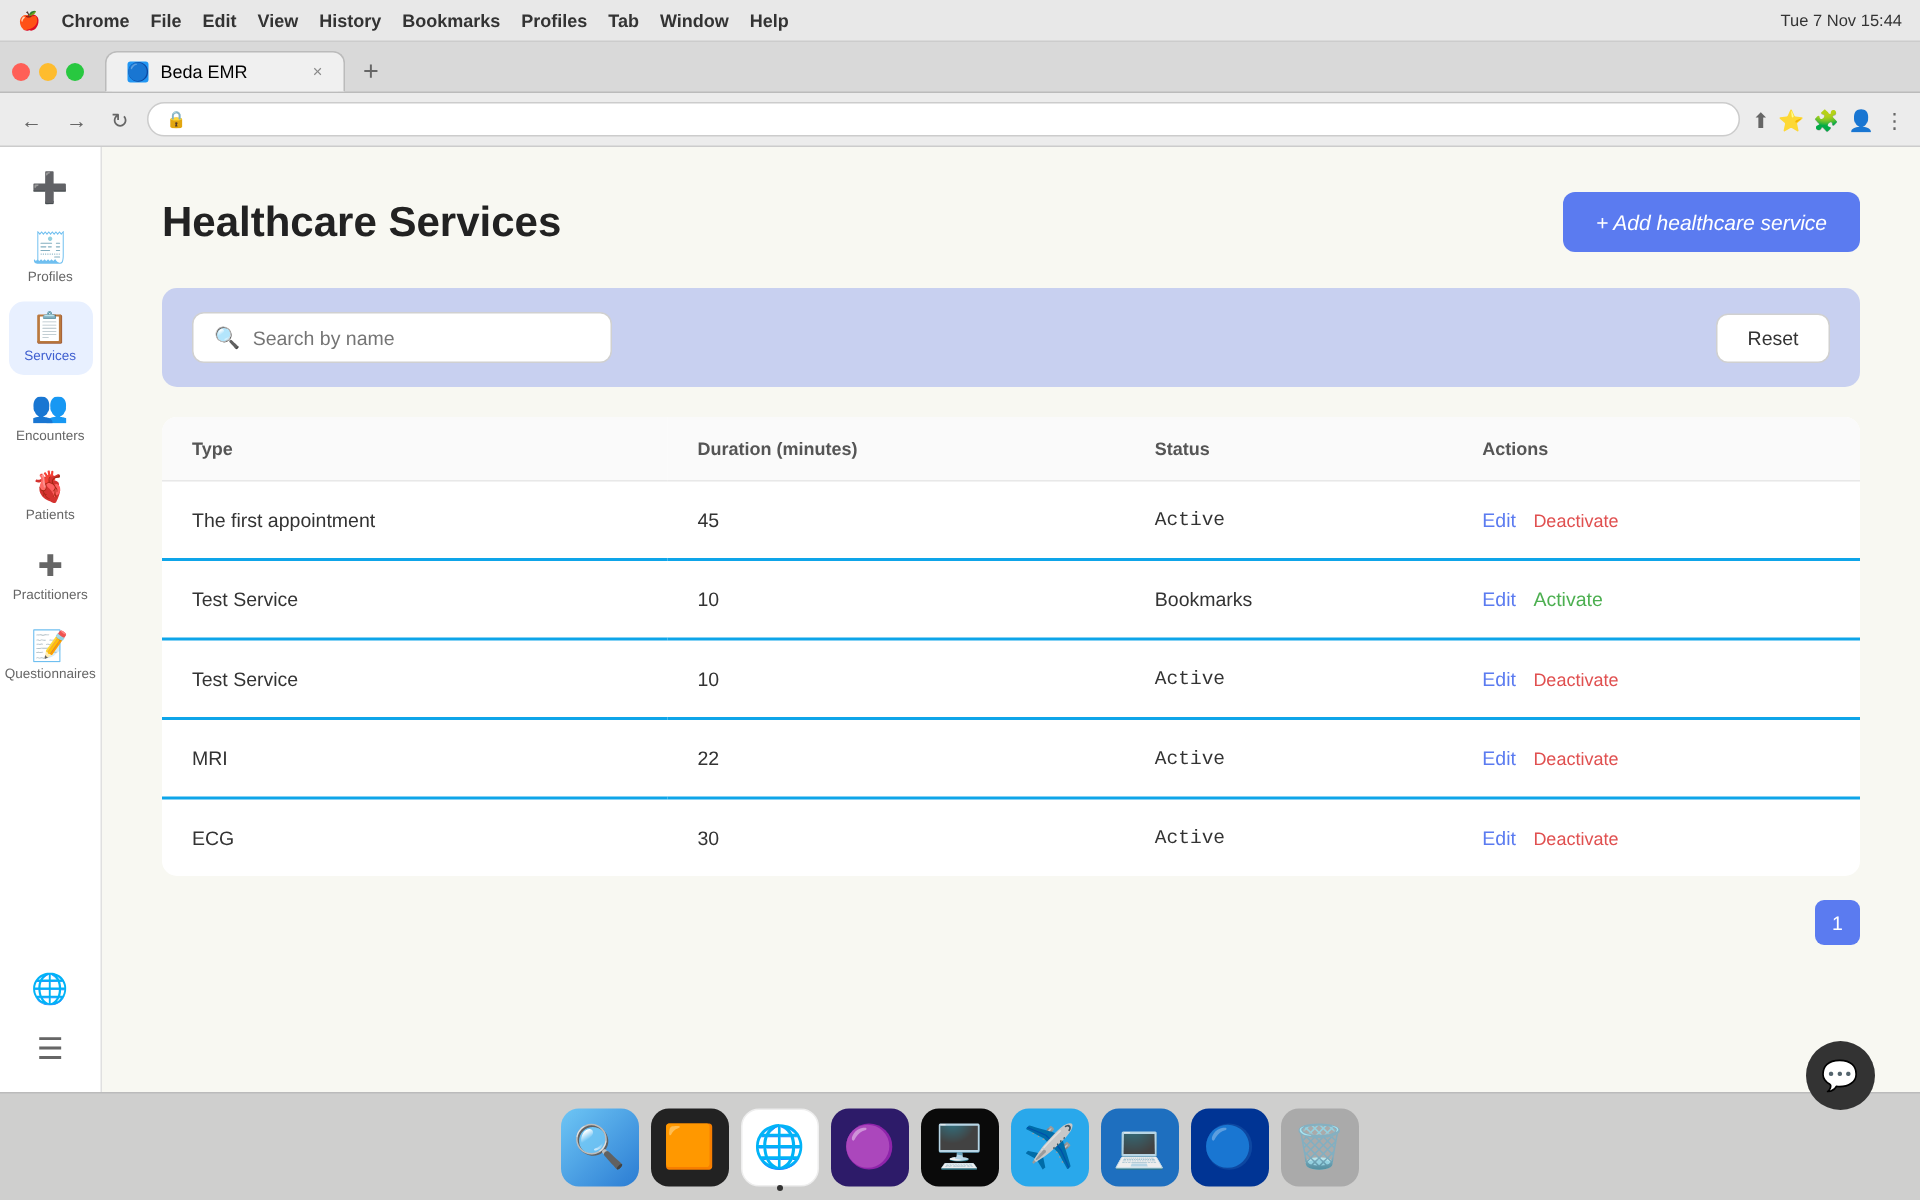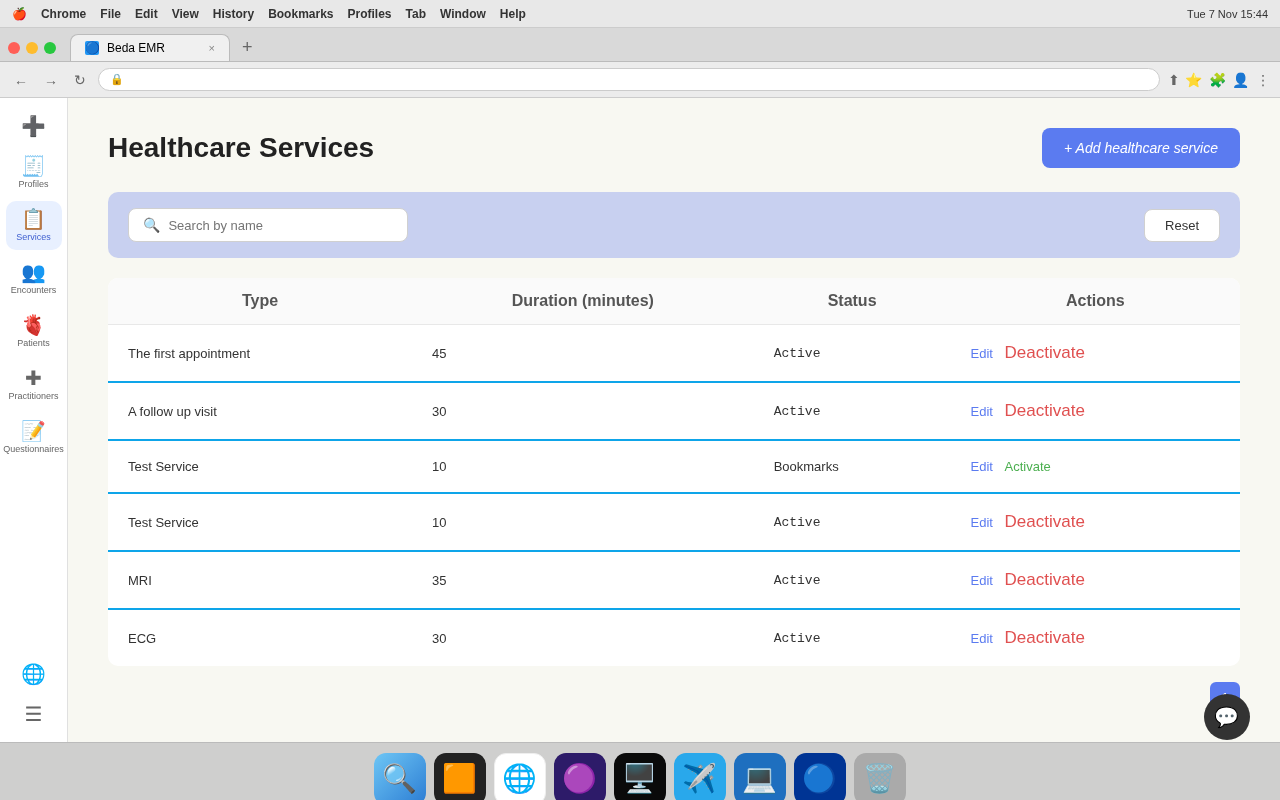--- a/index.html
+++ b/index.html
@@ -214,23 +214,23 @@
 
     
     .services-table {
       width: 100%;
       border-collapse: collapse;
       background: white;
       border-radius: 10px;
       overflow: hidden;
     }
     .services-table th {
-      text-align: center;
+      text-align: left;
       padding: 14px 20px;
-      font-size: 16px;
+      font-size: 12px;
       font-weight: 600;
       color: #555;
       border-bottom: 1px solid #e8e8e8;
       background: #fafafa;
     }
     .services-table td {
       padding: 18px 20px;
       font-size: 13px;
       color: #333;
       border-bottom: 2px solid #0ea5e9;
@@ -245,21 +245,21 @@
       cursor: pointer;
       margin-right: 8px;
       font-size: 13px;
       background: none;
       border: none;
       padding: 0;
     }
     .action-deactivate {
       color: #e05050;
       cursor: pointer;
-      font-size: 17px;
+      font-size: 12px;
       background: none;
       border: none;
       padding: 0;
     }
     .action-activate {
       color: #4caf50;
       cursor: pointer;
       font-size: 13px;
       background: none;
       border: none;
@@ -453,29 +453,20 @@
           <th>Type</th>
           <th>Duration (minutes)</th>
           <th>Status</th>
           <th>Actions</th>
         </tr>
       </thead>
       <tbody id="table-body">
       <tr>
     <td>The first appointment</td>
     <td>45</td>
-    <td class="status-active">Active</td>
-    <td>
-      <button class="action-edit">Edit</button>
-      <button class="action-deactivate">Deactivate</button>
-    </td>
-  </tr>
-          <tr>
-    <td>A follow up visit</td>
-    <td>30</td>
     <td class="status-active">Active</td>
     <td>
       <button class="action-edit">Edit</button>
       <button class="action-deactivate">Deactivate</button>
     </td>
   </tr>
           <tr>
     <td>Test Service</td>
     <td>10</td>
     <td class="status-inactive">Bookmarks</td>
@@ -488,21 +479,21 @@
     <td>Test Service</td>
     <td>10</td>
     <td class="status-active">Active</td>
     <td>
       <button class="action-edit">Edit</button>
       <button class="action-deactivate">Deactivate</button>
     </td>
   </tr>
           <tr>
     <td>MRI</td>
-    <td>35</td>
+    <td>22</td>
     <td class="status-active">Active</td>
     <td>
       <button class="action-edit">Edit</button>
       <button class="action-deactivate">Deactivate</button>
     </td>
   </tr>
           <tr>
     <td>ECG</td>
     <td>30</td>
     <td class="status-active">Active</td>

